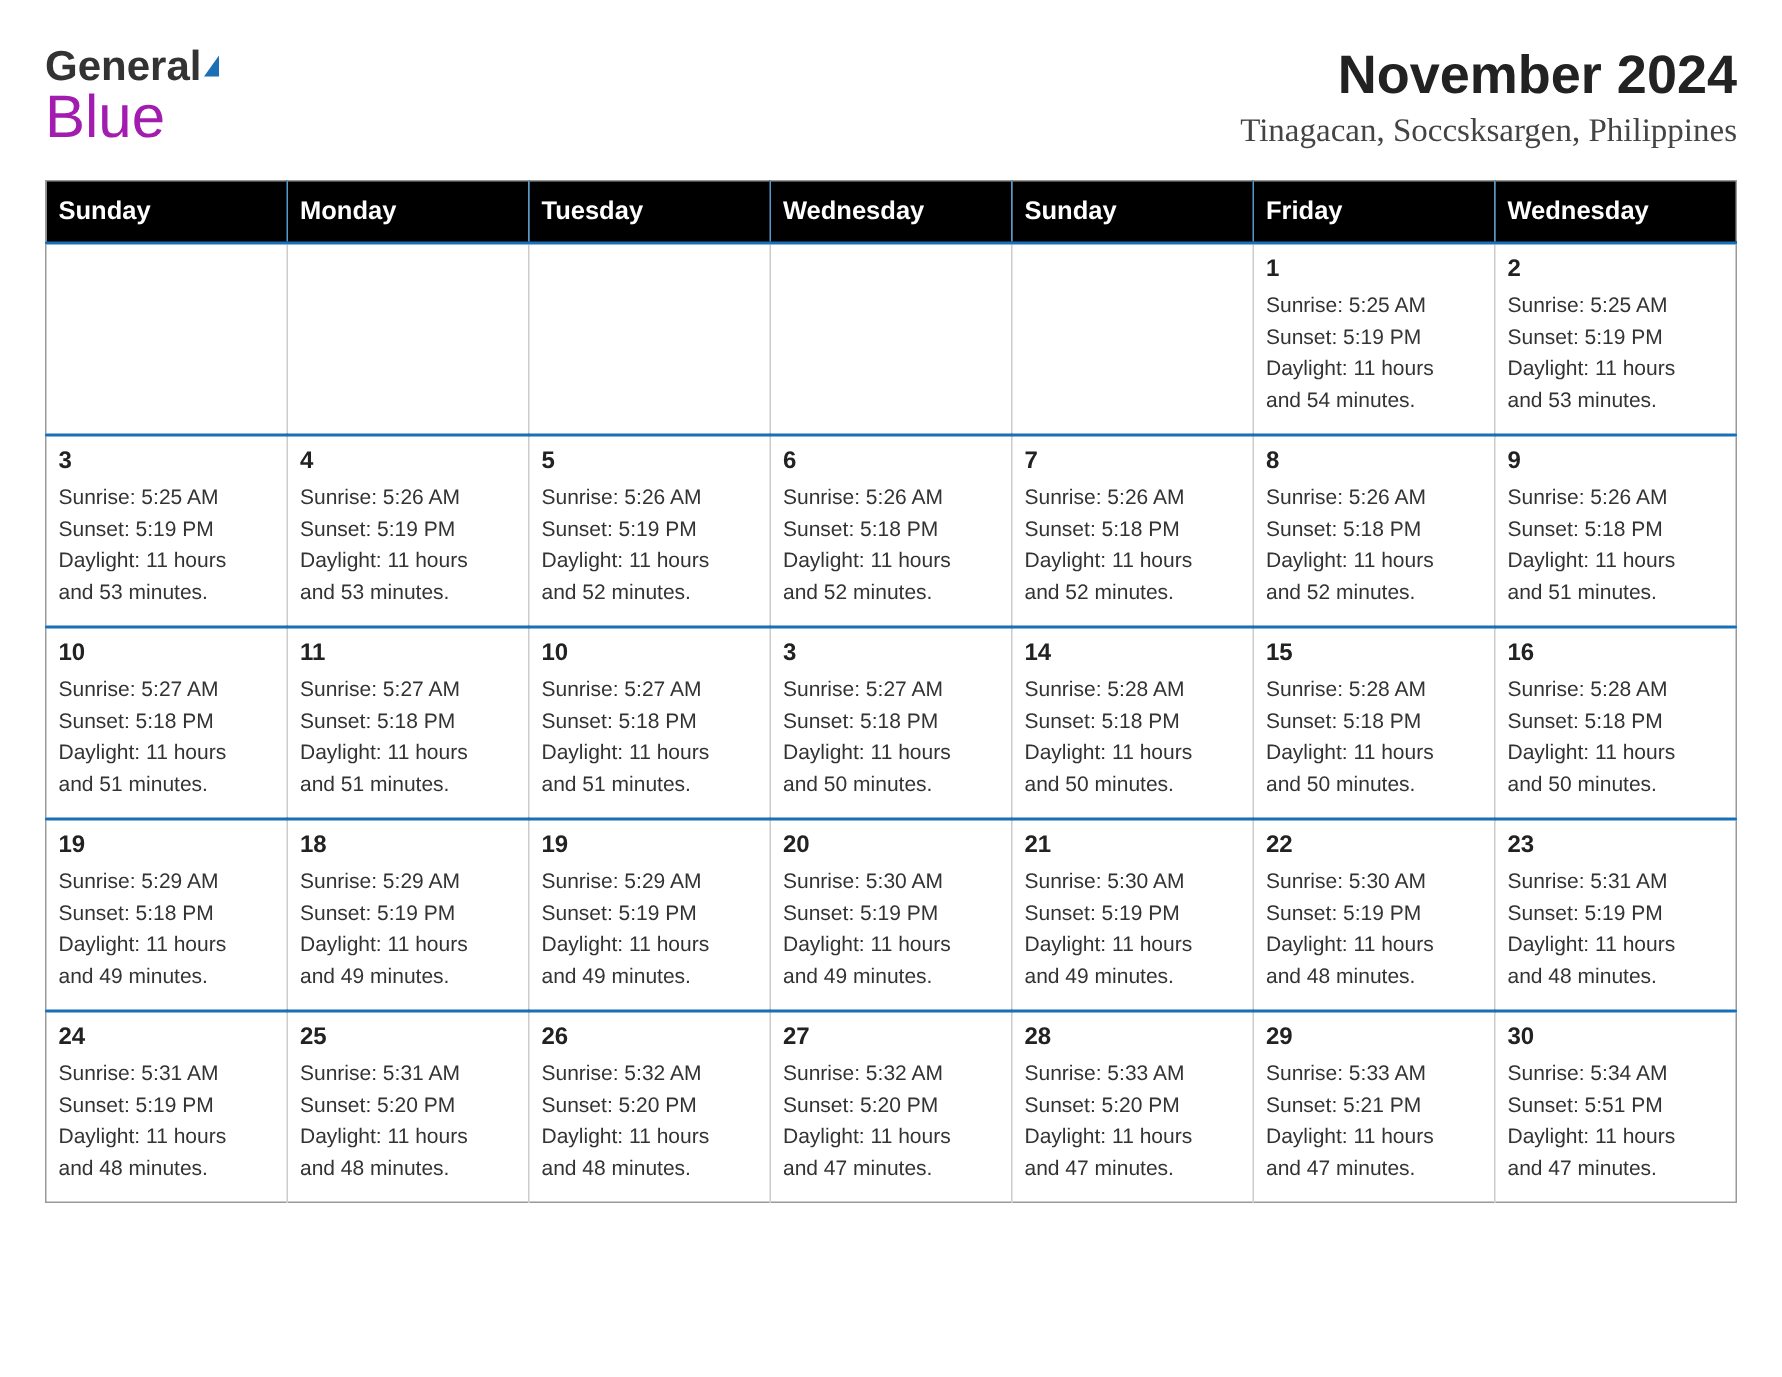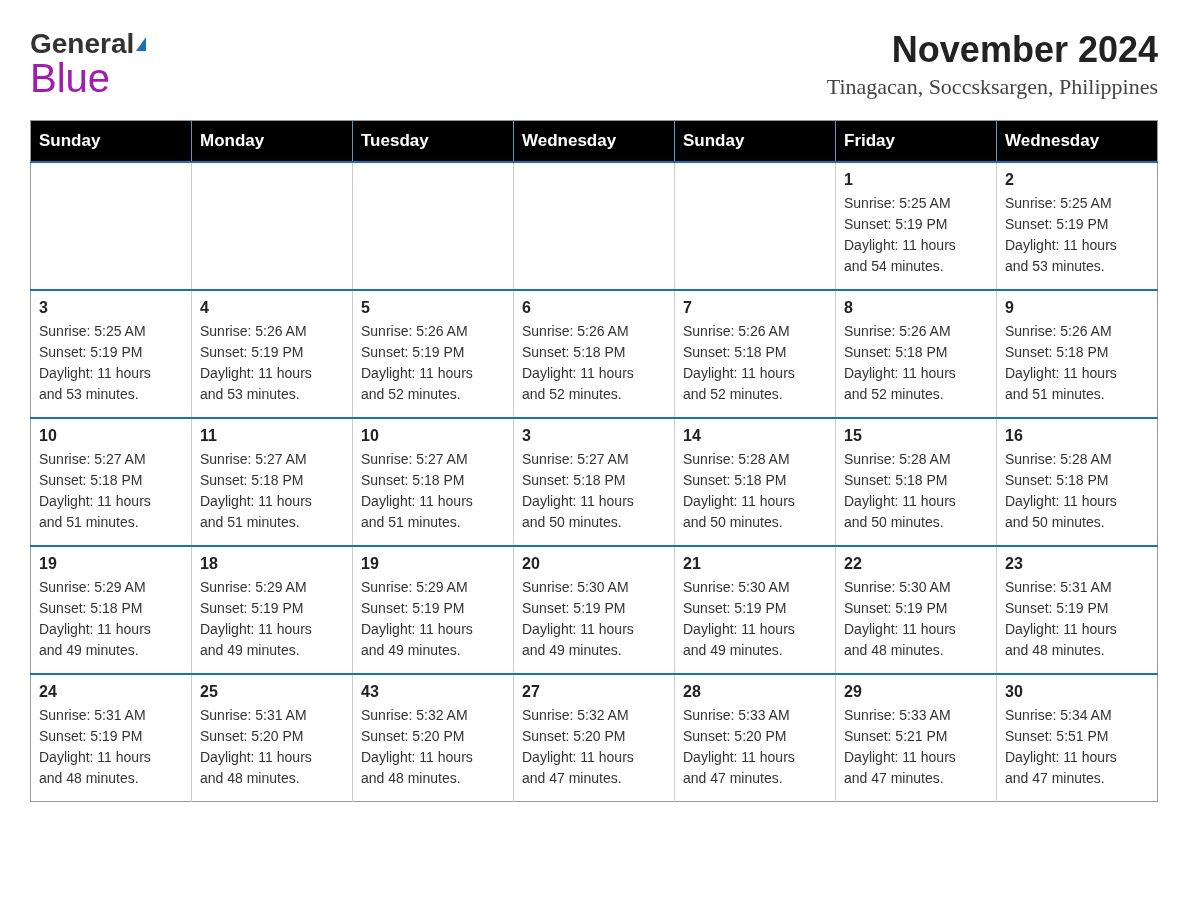--- a/index.html
+++ b/index.html
@@ -317,21 +317,21 @@
 and 48 minutes.</div>
         </td>
         <td>
           <div class="day-number">25</div>
           <div class="day-info" style="white-space: pre-line;">Sunrise: 5:31 AM
 Sunset: 5:20 PM
 Daylight: 11 hours
 and 48 minutes.</div>
         </td>
         <td>
-          <div class="day-number">43</div>
+          <div class="day-number">26</div>
           <div class="day-info" style="white-space: pre-line;">Sunrise: 5:32 AM
 Sunset: 5:20 PM
 Daylight: 11 hours
 and 48 minutes.</div>
         </td>
         <td>
           <div class="day-number">27</div>
           <div class="day-info" style="white-space: pre-line;">Sunrise: 5:32 AM
 Sunset: 5:20 PM
 Daylight: 11 hours

